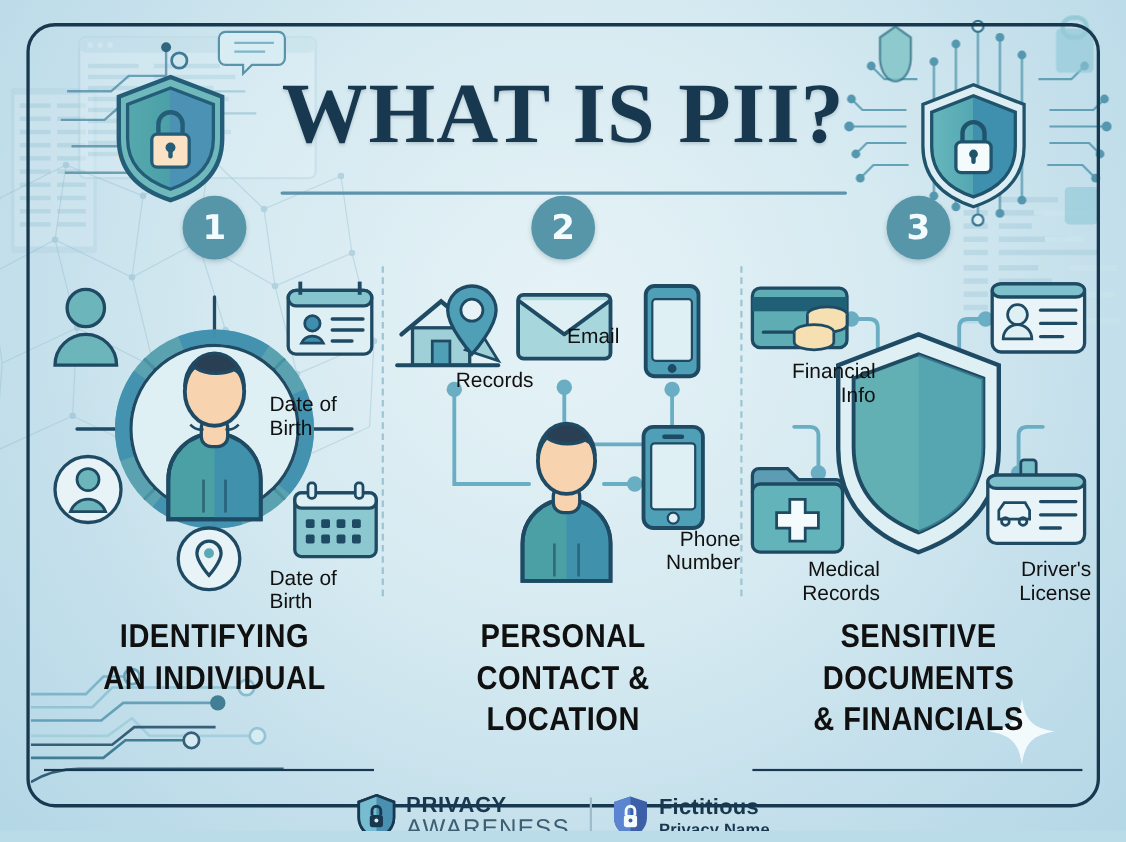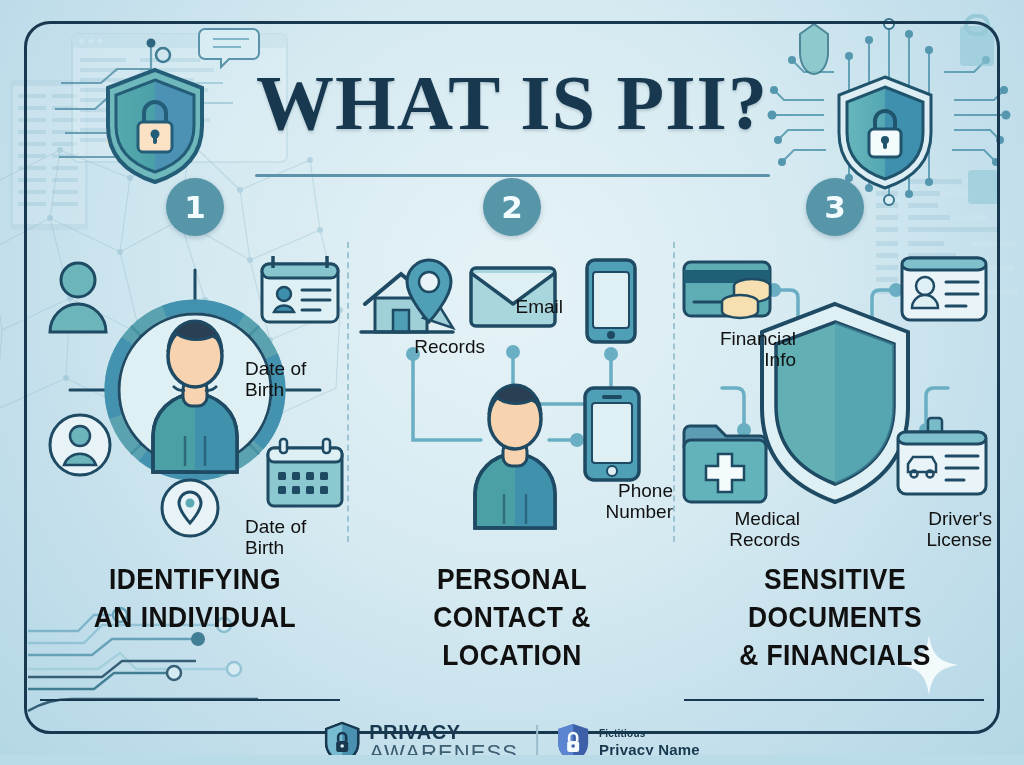--- a/index.html
+++ b/index.html
@@ -100,21 +100,21 @@
   #fr-left{left:40px;width:300px;}
   #fr-right{right:40px;width:300px;}
   .brandwrap{
     position:absolute;left:50%;top:0;transform:translateX(-50%);
     display:flex;align-items:center;gap:18px;height:54px;margin-top:43px;
   }
   .brand{display:flex;align-items:center;gap:9px;}
   .brand-txt{display:flex;flex-direction:column;line-height:1;}
   .b1{font-size:20px;font-weight:700;color:#17384f;letter-spacing:.6px;}
   .b2{font-size:22px;font-weight:400;color:#3c5f74;letter-spacing:1.1px;}
-  .c1{font-size:10px;font-weight:700;color:#17384f;letter-spacing:.2px;}
+  .c1{font-size:20px;font-weight:700;color:#17384f;letter-spacing:.2px;}
   .c2{font-size:15px;font-weight:700;color:#17384f;letter-spacing:.2px;margin-top:3px;}
   .vdiv{width:2px;height:36px;background:#9dbccb;}
 </style>
 </head>
 <body>
 
 <div id="poster">
 
   <div class="bg-layer">
 

